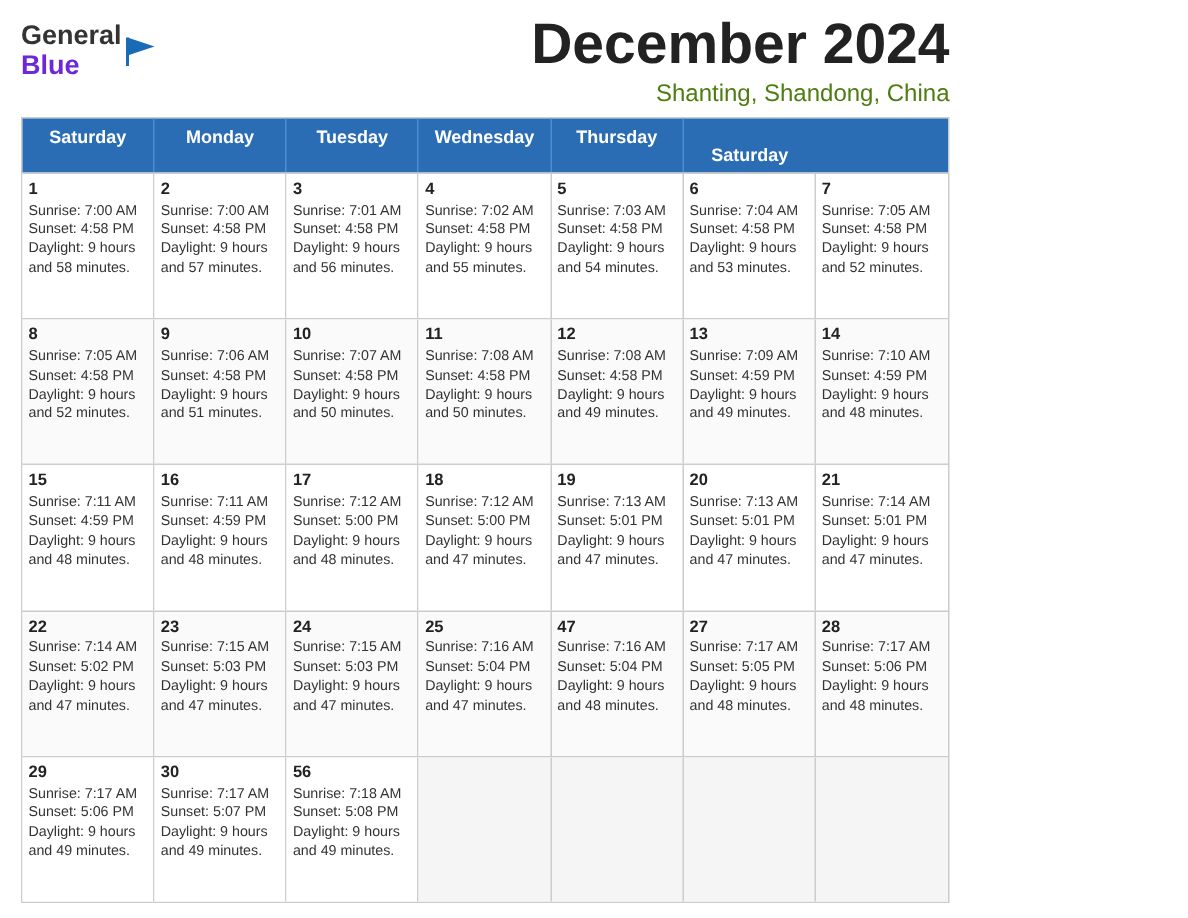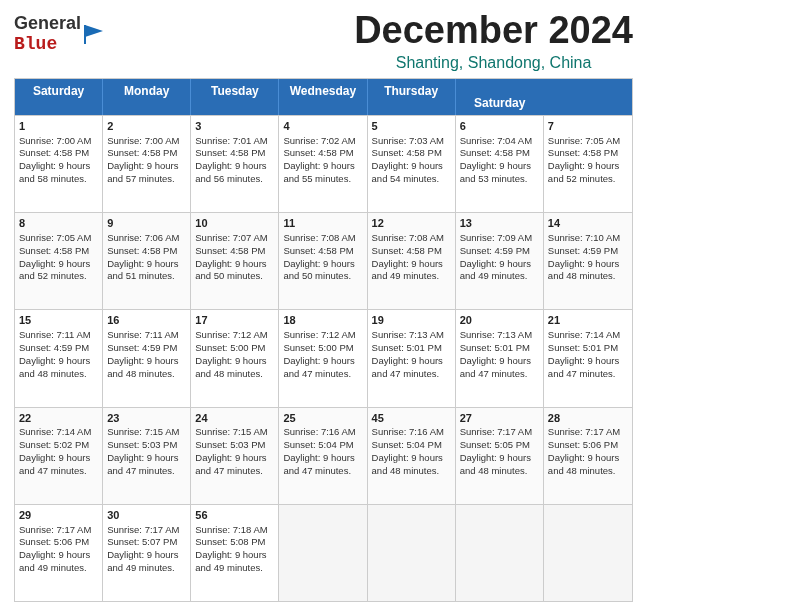--- a/index.html
+++ b/index.html
@@ -27,40 +27,39 @@
       display: flex;
       align-items: center;
       margin-top: 4px;
     }
     .logo-text {
       font-size: 18px;
       font-weight: bold;
       line-height: 1.1;
     }
     .logo-general { color: #333; }
-    .logo-blue { color: #b91c1c; font-family: Liberation Mono, monospace; }
+    .logo-blue { color: #6d28d9; }
     .logo-icon {
       width: 22px;
       height: 22px;
       margin-left: 2px;
     }
     .title-area {
       text-align: right;
     }
     .month-title {
       font-size: 38px;
       font-weight: bold;
       color: #222;
       line-height: 1.1;
     }
     .location {
       font-size: 16px;
-      color: #0f766e;
+      color: #4d7c0f;
       margin-top: 2px;
-      text-align: center;
     }
     .calendar {
       flex: 1;
       display: flex;
       flex-direction: column;
       border: 1px solid #ccc;
     }
     .cal-header {
       display: grid;
       grid-template-columns: repeat(7, 1fr);
@@ -290,21 +289,21 @@
         <div>Sunset: 5:03 PM</div>
         <div>Daylight: 9 hours and 47 minutes.</div>
       </div>
           <div class="cal-cell">
         <div class="day-num">25</div>
         <div>Sunrise: 7:16 AM</div>
         <div>Sunset: 5:04 PM</div>
         <div>Daylight: 9 hours and 47 minutes.</div>
       </div>
           <div class="cal-cell">
-        <div class="day-num">45</div>
+        <div class="day-num">47</div>
         <div>Sunrise: 7:16 AM</div>
         <div>Sunset: 5:04 PM</div>
         <div>Daylight: 9 hours and 48 minutes.</div>
       </div>
           <div class="cal-cell">
         <div class="day-num">27</div>
         <div>Sunrise: 7:17 AM</div>
         <div>Sunset: 5:05 PM</div>
         <div>Daylight: 9 hours and 48 minutes.</div>
       </div>

